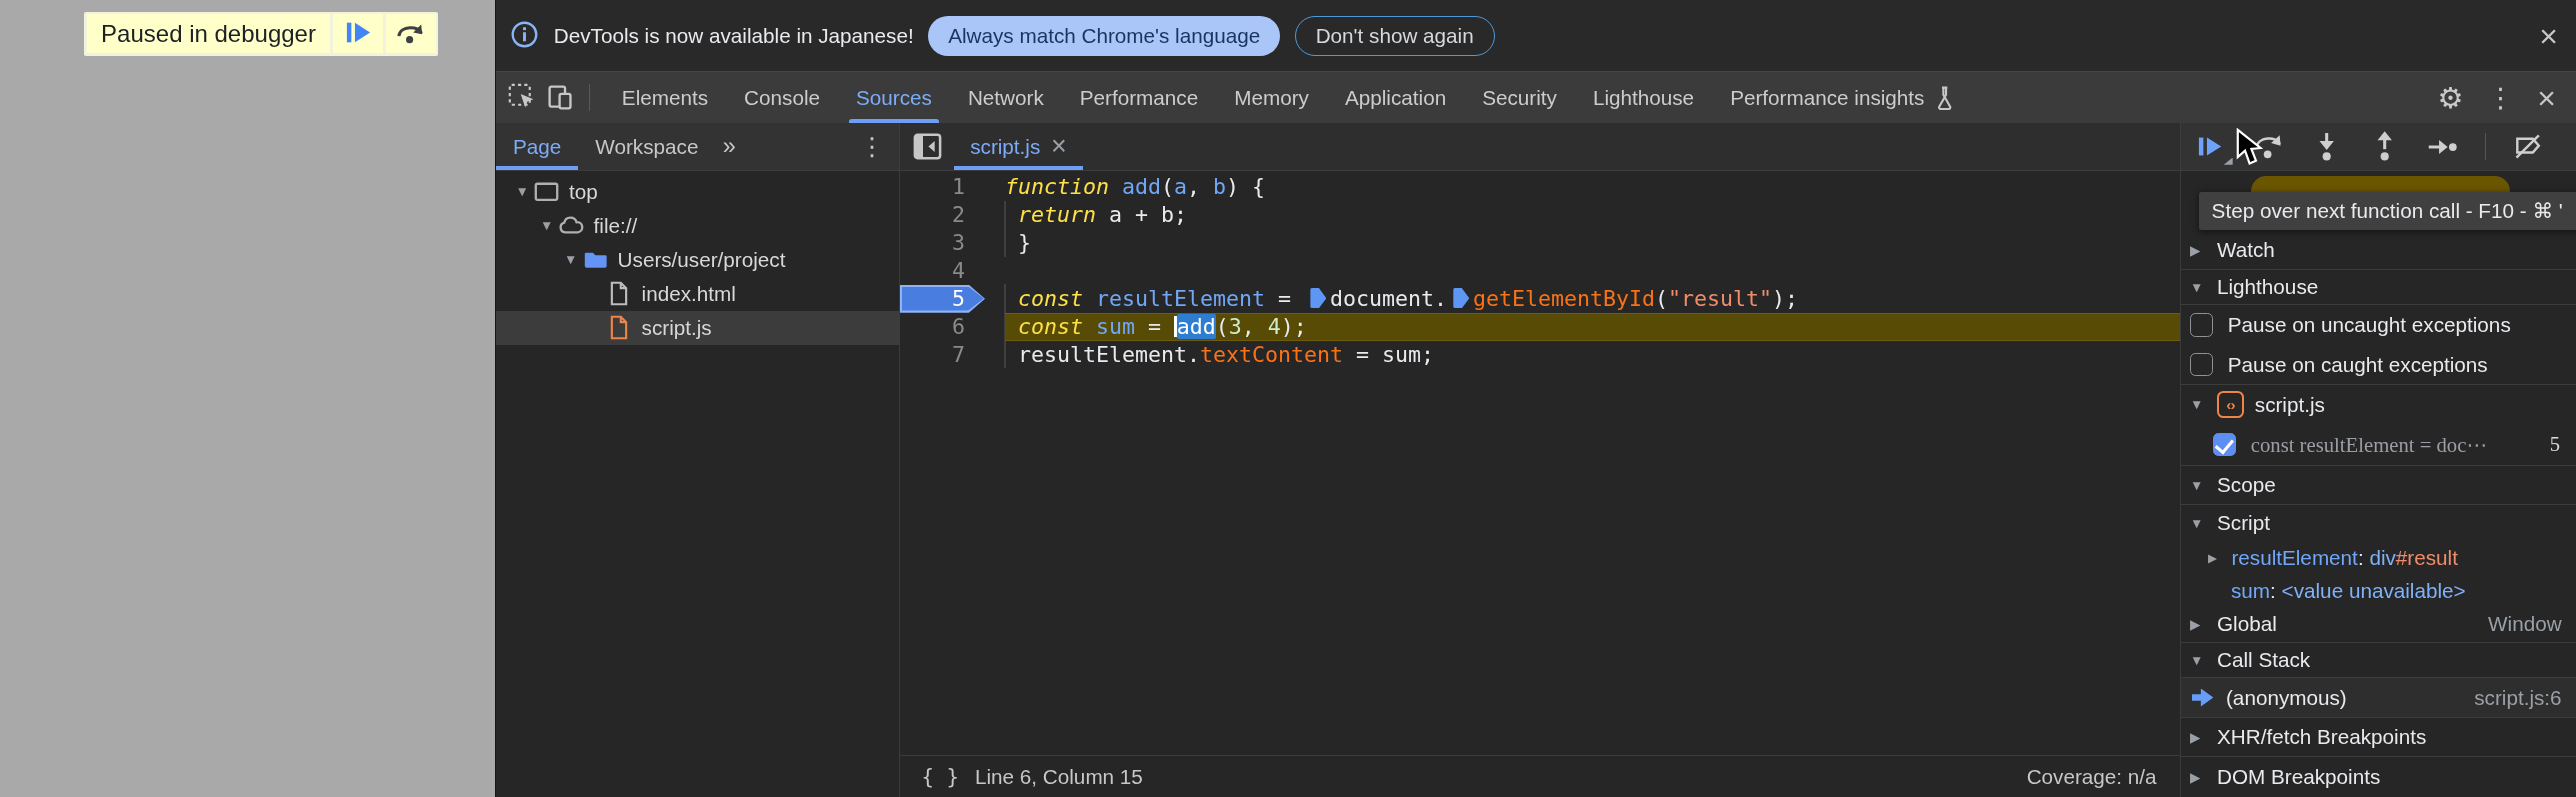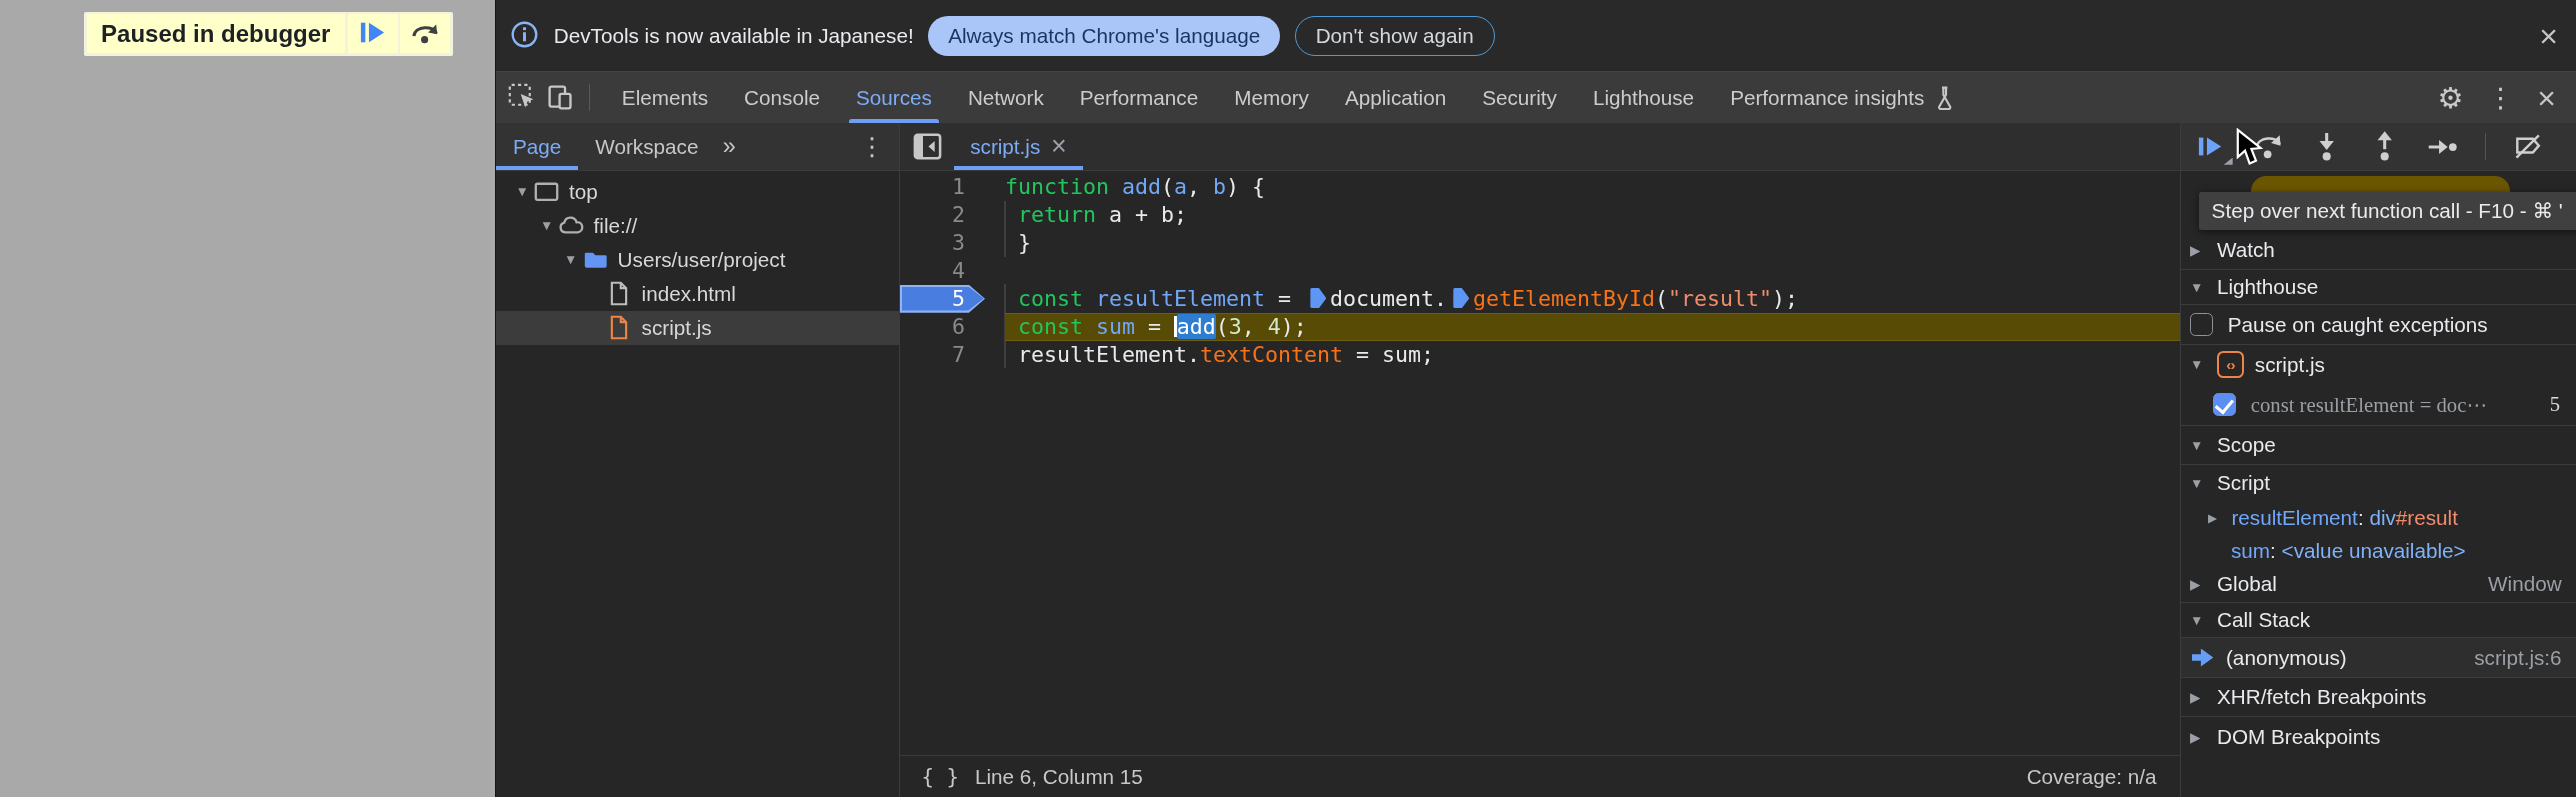--- a/index.html
+++ b/index.html
@@ -3,21 +3,21 @@
 <meta charset="utf-8">
 <style>
   * { margin:0; padding:0; box-sizing:border-box; }
   html,body { width:2576px; height:797px; overflow:hidden; }
   body { font-family:"Liberation Sans", sans-serif; background:#a9a9a9; position:relative; }
 
   
   .paused-banner { position:absolute; left:84px; top:11.7px; height:44px; display:flex; gap:2.7px;
     background:#f2f2dd; padding:2.7px; border-radius:1.8px; }
   .paused-banner .seg { background:#ffffc9; display:flex; align-items:center; justify-content:center; }
-  .paused-banner .seg.text { padding:0 14.4px; font-size:24px; color:#1d2125;font-weight:bold; }
+  .paused-banner .seg.text { padding:0 14.4px; font-size:24px; color:#1d2125; }
   .paused-banner .seg.btn { width:50px; cursor:pointer; }
 
   
   .devtools { position:absolute; left:495px; top:0; width:2081px; height:797px;
     background:#262626; border-left:0.9px solid #151515; display:flex; flex-direction:column; }
 
   
   .infobar { height:72px; background:#292929; border-bottom:0.9px solid #454545;
     display:flex; align-items:center; padding:0 18px 0 14.4px; gap:14.4px; flex:none; }
   .infobar .msg { color:#e8eaed; font-size:20.7px; white-space:nowrap; }
@@ -68,21 +68,21 @@
   .file-tab .fclose { color:#9aa0a6; font-size:27px; line-height:1; }
   .file-tab::after { content:''; position:absolute; left:0; right:0; bottom:0; height:3.6px; background:#6e9ef6; }
 
   .code-area { flex:1; position:relative; background:#262626; overflow:hidden;
     font-family:"DejaVu Sans Mono", monospace; font-size:21.6px; padding-top:1.8px; }
   .guide { position:absolute; width:1.8px; background:#3f3f3f; left:104px; }
   .code-line { display:flex; height:28px; line-height:28px; position:relative; }
   .gutter { width:105px; flex:none; text-align:right; padding-right:40px; color:#8a8a8a; position:relative; }
   .codetext { flex:1; white-space:pre; color:#e8eaed; }
   .codetext.paused { background:#574b05; border-top:0.9px solid #6e5d0c; border-bottom:0.9px solid #6e5d0c; line-height:26px; }
-  .tok-kw { color:#22c55e; } .tok-var { color:#71a7f8; } .tok-fn { color:#f97316; }
+  .tok-kw { color:#fde047;font-style:italic; } .tok-var { color:#71a7f8; } .tok-fn { color:#f97316; }
   .tok-str { color:#f08c6c; } .tok-num { color:#cfe9c9; } .tok-pl { color:#e8eaed; }
   .tok-sel { background:#2f7dd1; color:#fff; border-radius:1.8px; }
   .caret { display:inline-block; width:2.7px; height:21.6px; background:#fff; vertical-align:-3.6px; }
   .inline-marker { display:inline-block; width:16px; height:20.7px; background:#5e96f3; vertical-align:-2.7px;
     margin:0 3.6px 0 6.3px; clip-path:polygon(0 0,52% 0,100% 50%,52% 100%,0 100%); border-radius:1.8px; }
   .exec-pent { position:absolute; left:0; top:0; width:85px; height:28px;
     background:#8fb4f5; clip-path:polygon(0 0,81% 0,100% 50%,81% 100%,0 100%); }
   .exec-pent .in { position:absolute; left:1.8px; top:1.8px; width:82px; height:24px;
     background:#4a7de0; clip-path:polygon(0 0,81% 0,100% 50%,81% 100%,0 100%); }
   .gutter.exec { color:#fff; }
@@ -409,20 +409,24 @@
       <div style="height:59px; flex:none;"></div>
 
       <div class="row bline" style="height:40px;">
         <span class="tri">▶</span>
         <span class="lbl">Watch</span>
       </div>
       <div class="row bline" style="height:35px;">
         <span class="tri">▼</span>
         <span class="lbl">Lighthouse</span>
       </div>
+      <div class="row" style="height:40px;">
+        <span class="checkbox"></span>
+        <span class="lbl">Pause on uncaught exceptions</span>
+      </div>
       <div class="row bline" style="height:40px;">
         <span class="checkbox"></span>
         <span class="lbl">Pause on caught exceptions</span>
       </div>
       <div class="row" style="height:39px;">
         <span class="tri">▼</span>
         <span class="jsicon">‹›</span>
         <span class="lbl">script.js</span>
       </div>
       <div class="row bline" style="height:42px; padding-left:32px;font-family:Liberation Serif, serif;">

